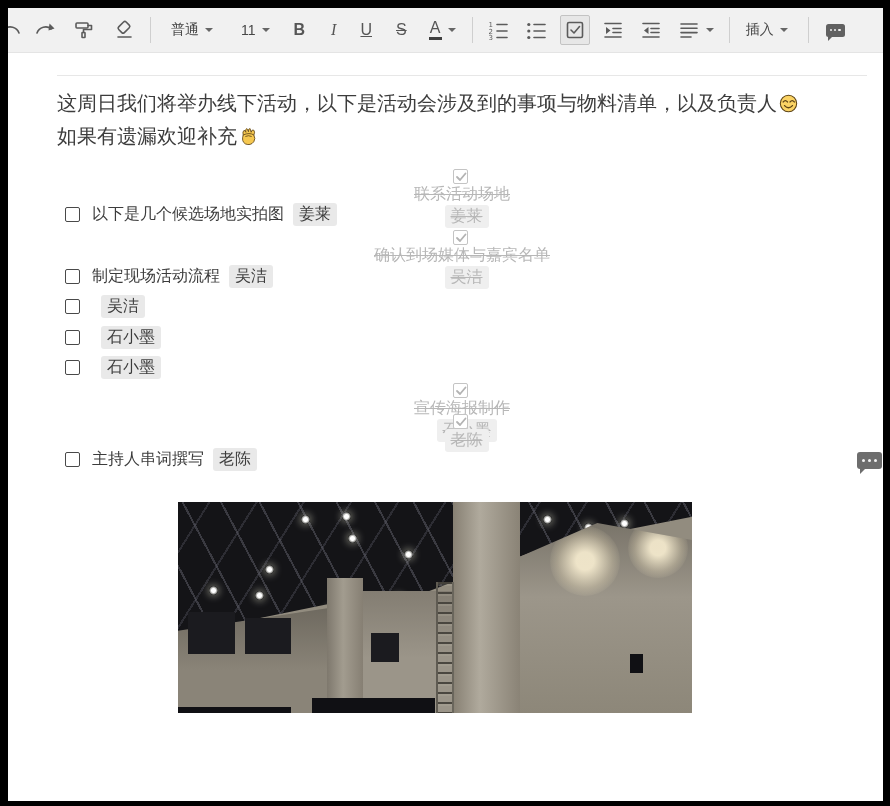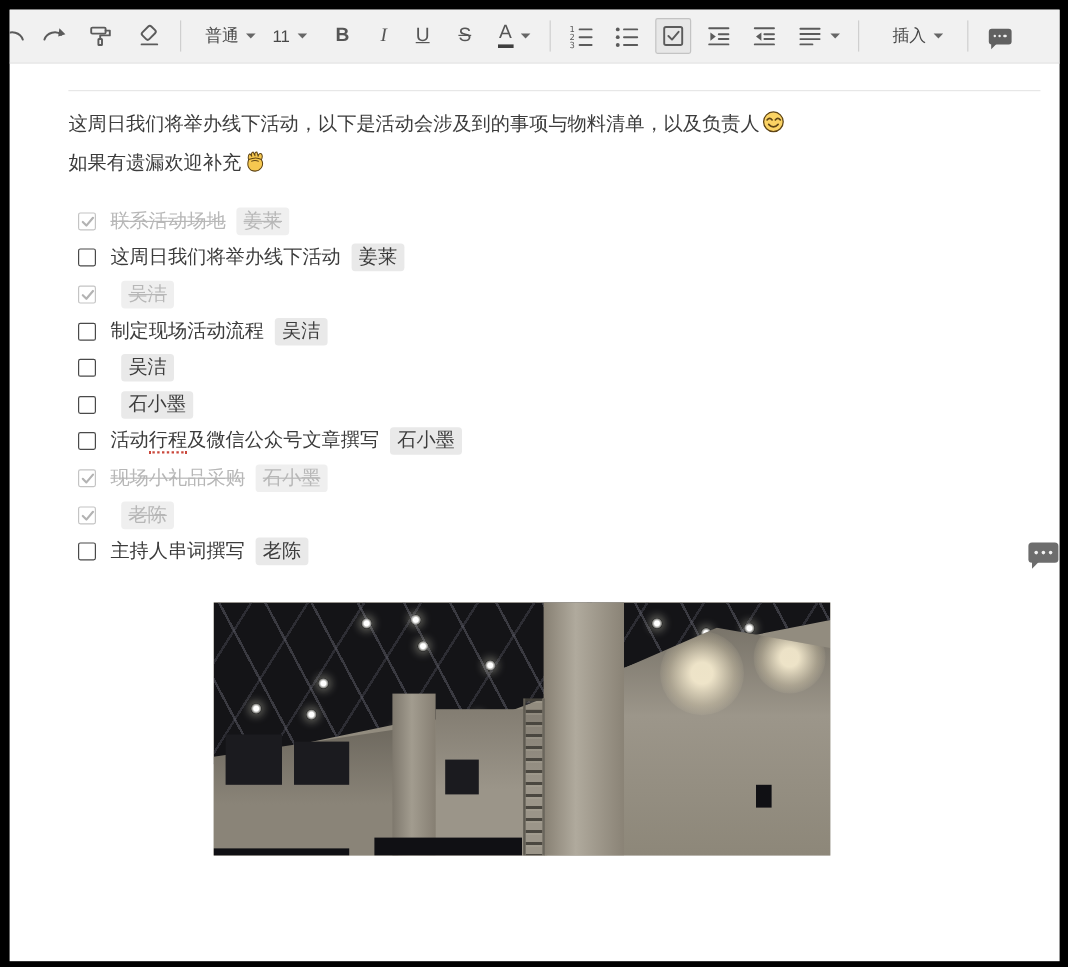--- a/index.html
+++ b/index.html
@@ -24,30 +24,30 @@
   .acolor{display:flex;flex-direction:column;align-items:center;line-height:1;}
   .acolor .bar{width:13px;height:3px;background:#3f3f3f;margin-top:1px;}
   .tbtn.active{width:30px;height:30px;background:#e7e7e7;border:1px solid #c3c3c3;border-radius:2px;box-sizing:border-box;}
   .bubble{position:relative;width:19px;height:13px;background:#616161;border-radius:2.5px;}
   .bubble i{position:absolute;top:5px;width:2.4px;height:2.4px;border-radius:50%;background:#f1f1f1;}
   .bubble i:nth-child(1){left:4px}.bubble i:nth-child(2){left:8.3px}.bubble i:nth-child(3){left:12.6px}
   .bubble:after{content:"";position:absolute;left:2.5px;top:12px;border-left:5px solid #616161;border-bottom:5px solid transparent;}
 
   
   .page{margin:22px 16px 0 49px;border-top:1px solid #e7e7e7;padding-top:11px;}
-  .para{font-size:16px;line-height:33px;color:#3c3c3c;}
+  .para{font-size:20px;line-height:33px;color:#3c3c3c;}
   .emoji{width:19px;height:19px;vertical-align:-3px;margin-left:2px;display:inline-block;}
 
   .checklist{margin-top:16px;}
   .citem{display:flex;align-items:center;height:30.6px;font-size:16px;color:#3c3c3c;}
   .cbox{width:15px;height:15px;border:1.7px solid #494949;border-radius:2px;margin:0 12px 0 8px;
         flex:none;box-sizing:border-box;background:#fff;position:relative;}
   .cbox svg{position:absolute;left:-1px;top:-1px;}
   .chip{background:#e9e9e9;border-radius:3px;padding:1px 6px;margin-left:9px;white-space:nowrap;}
-  .citem.done{color:#b7b7b7;}
+  .citem.done{color:#b7b7b7;flex-direction:column;}
   .citem.done .ctext,.citem.done .chip{text-decoration:line-through;}
   .citem.done .cbox{border-color:#c4c4c4;}
   .citem.done .chip{background:#efefef;color:#b7b7b7;}
   .misspell{border-bottom:2px dotted #ca483c;}
 
   .caption{margin-top:46px;font-size:16px;line-height:33px;color:#3c3c3c;}
 
   
   .venue-photo{position:relative;margin:27px 0 0 121px;width:514px;height:211px;overflow:hidden;background:#928c7f;}
   .ph{position:absolute;}
@@ -112,21 +112,21 @@
         <path d="M4 18 h13"></path>
       </svg>
     </div>
 
     <div class="sep" style="margin-left:14px"></div>
 
     <div class="tbtn" style="margin-left:20px">
       <span class="tlabel">普通</span>
       <span class="caret"></span>
     </div>
-    <div class="tbtn" style="margin-left:14px">
+    <div class="tbtn" style="margin-left:28px">
       <span class="tlabel">11</span>
       <span class="caret"></span>
     </div>
 
     <div class="tbtn fmt fmt-b" style="margin-left:24px">B</div>
     <div class="tbtn fmt fmt-i" style="margin-left:26px">I</div>
     <div class="tbtn fmt fmt-u" style="margin-left:24px">U</div>
     <div class="tbtn fmt fmt-s" style="margin-left:24px">S</div>
     <div class="tbtn" style="margin-left:22px">
       <span class="acolor">
@@ -191,21 +191,21 @@
         <path d="M3 5 H19"></path>
           <path d="M3 9.3 H19"></path>
           <path d="M3 13.6 H19"></path>
           <path d="M3 18 H13"></path>
       </svg>
       <span class="caret"></span>
     </div>
 
     <div class="sep" style="margin-left:15px"></div>
 
-    <div class="tbtn" style="margin-left:28px">
+    <div class="tbtn" style="margin-left:16px">
       <span class="tlabel">插入</span>
       <span class="caret"></span>
     </div>
 
     <div class="sep" style="margin-left:20px"></div>
 
     <div class="tbtn" style="margin-left:17px">
       <span class="bubble">
           <i></i>
           <i></i>
@@ -237,56 +237,56 @@
           <span class="cbox">
             <svg width="16" height="16" viewBox="0 0 16 16">
               <path d="M4 8 l3 3 l5.5 -6.5" fill="none" stroke="#b3b3b3" stroke-width="1.8" stroke-linecap="round" stroke-linejoin="round"></path>
             </svg>
           </span>
           <span class="ctext">联系活动场地</span>
           <span class="chip">姜莱</span>
         </div>
         <div class="citem">
           <span class="cbox"></span>
-          <span class="ctext">这周日我们将举办线下活动</span>
+          <span class="ctext">以下是几个候选场地实拍图</span>
           <span class="chip">姜莱</span>
         </div>
         <div class="citem done">
           <span class="cbox">
             <svg width="16" height="16" viewBox="0 0 16 16">
               <path d="M4 8 l3 3 l5.5 -6.5" fill="none" stroke="#b3b3b3" stroke-width="1.8" stroke-linecap="round" stroke-linejoin="round"></path>
             </svg>
           </span>
+          <span class="ctext">确认到场媒体与嘉宾名单</span>
           <span class="chip">吴洁</span>
         </div>
         <div class="citem">
           <span class="cbox"></span>
           <span class="ctext">制定现场活动流程</span>
           <span class="chip">吴洁</span>
         </div>
         <div class="citem">
           <span class="cbox"></span>
           <span class="chip">吴洁</span>
         </div>
         <div class="citem">
           <span class="cbox"></span>
           <span class="chip">石小墨</span>
         </div>
         <div class="citem">
           <span class="cbox"></span>
-          <span class="ctext"><span>活动</span><span class="misspell">行程</span><span>及微信公众号文章撰写</span></span>
           <span class="chip">石小墨</span>
         </div>
         <div class="citem done">
           <span class="cbox">
             <svg width="16" height="16" viewBox="0 0 16 16">
               <path d="M4 8 l3 3 l5.5 -6.5" fill="none" stroke="#b3b3b3" stroke-width="1.8" stroke-linecap="round" stroke-linejoin="round"></path>
             </svg>
           </span>
-          <span class="ctext">现场小礼品采购</span>
+          <span class="ctext">宣传海报制作</span>
           <span class="chip">石小墨</span>
         </div>
         <div class="citem done">
           <span class="cbox">
             <svg width="16" height="16" viewBox="0 0 16 16">
               <path d="M4 8 l3 3 l5.5 -6.5" fill="none" stroke="#b3b3b3" stroke-width="1.8" stroke-linecap="round" stroke-linejoin="round"></path>
             </svg>
           </span>
           <span class="chip">老陈</span>
         </div>

